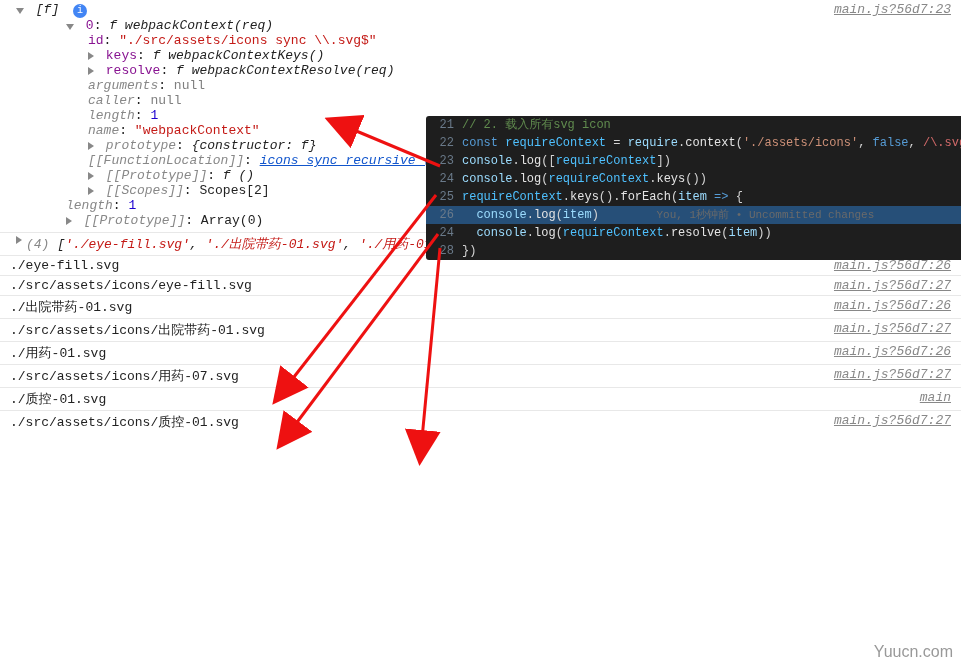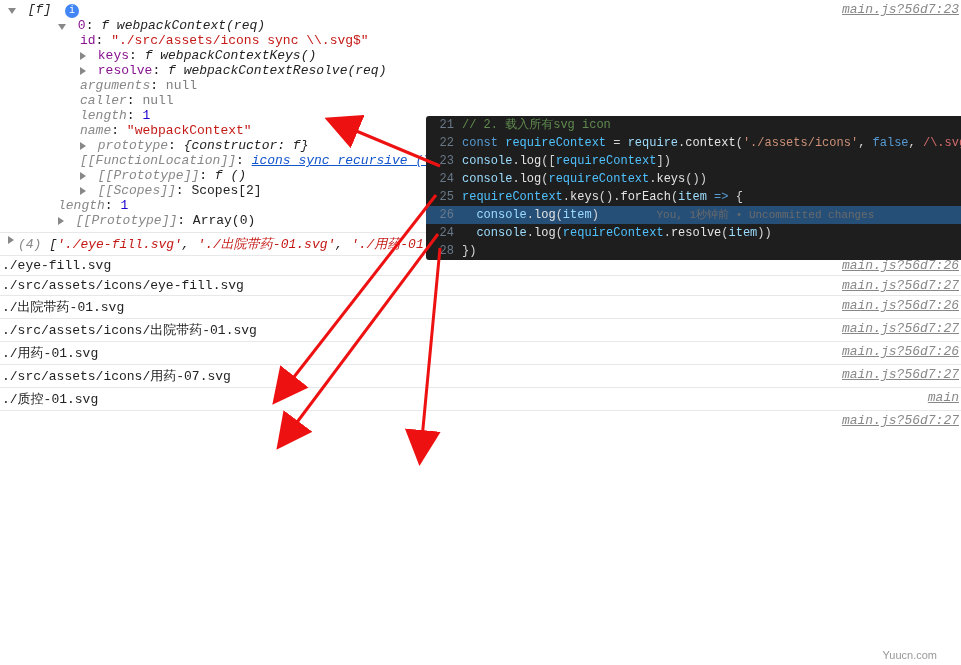--- a/index.html
+++ b/index.html
@@ -10,21 +10,21 @@
   color: #222;
   width: 961px;
   height: 665px;
   overflow: hidden;
   position: relative;
 }
 .console-row {
   display: flex;
   align-items: flex-start;
   border-bottom: 1px solid #e8e8e8;
-  padding: 2px 2px;
+  padding: 2px 10px;
   position: relative;
 }
 .console-row:last-child { border-bottom: none; }
 .msg { flex: 1; white-space: nowrap; overflow: hidden; }
 .src {
   color: #888;
   text-decoration: underline;
   font-style: italic;
   margin-left: auto;
   padding-left: 10px;
@@ -91,24 +91,24 @@
 .code-editor .strc { color:#ce9178; }
 .code-editor .var { color:#9cdcfe; }
 .code-editor .re { color:#d16969; }
 .code-editor .pun { color:#d4d4d4; }
 .code-editor .const { color:#4fc1ff; }
 .code-editor .blame { color:#6a6a6a; font-size:11px;margin-top:42px;}
 .code-editor .row { padding: 0 6px 0 8px; white-space: nowrap; }
 .code-editor .row.sel { background:#264f78; }
 .watermark {
   position:absolute;
-  right:24px;
+  right:8px;
   bottom:4px;
   color:#999;
-  font-size:11px;
+  font-size:16px;
   font-family:Arial,sans-serif;
   font-style:normal;
   z-index:20;
 }
 svg.arrows {
   position:absolute;
   top:0;left:0;
   width:961px;height:665px;
   pointer-events:none;
   z-index:10;
@@ -210,20 +210,21 @@
     </div>
     <div class="console-row">
       <span class="msg">./src/assets/icons/用药-07.svg</span>
       <a class="src">main.js?56d7:27</a>
     </div>
     <div class="console-row">
       <span class="msg">./质控-01.svg</span>
       <a class="src">main </a>
     </div>
     <div class="console-row">
+      <span class="msg">./src/assets/icons/质控-01.svg</span>
       <a class="src">main.js?56d7:27</a>
     </div>
   </div>
 
 <div class="code-editor" id="editor">
     <div class="row"><span class="ln">21</span><span class="cmt">// 2. 载入所有svg icon</span></div>
     <div class="row"><span class="ln">22</span><span class="kw">const</span> <span class="const">requireContext</span> <span class="pun">=</span> <span class="var">require</span><span class="pun">.</span><span class="fn">context</span><span class="pun">(</span><span class="strc">'./assets/icons'</span><span class="pun">,</span> <span class="kw">false</span><span class="pun">,</span> <span class="re">/\.svg$/</span><span class="pun">)</span></div>
     <div class="row"><span class="ln">23</span><span class="var">console</span><span class="pun">.</span><span class="fn">log</span><span class="pun">([</span><span class="const">requireContext</span><span class="pun">])</span></div>
     <div class="row"><span class="ln">24</span><span class="var">console</span><span class="pun">.</span><span class="fn">log</span><span class="pun">(</span><span class="const">requireContext</span><span class="pun">.</span><span class="fn">keys</span><span class="pun">())</span></div>
     <div class="row"><span class="ln">25</span><span class="const">requireContext</span><span class="pun">.</span><span class="fn">keys</span><span class="pun">().</span><span class="fn">forEach</span><span class="pun">(</span><span class="var">item</span> <span class="kw">=&gt;</span> <span class="pun">{</span></div>

